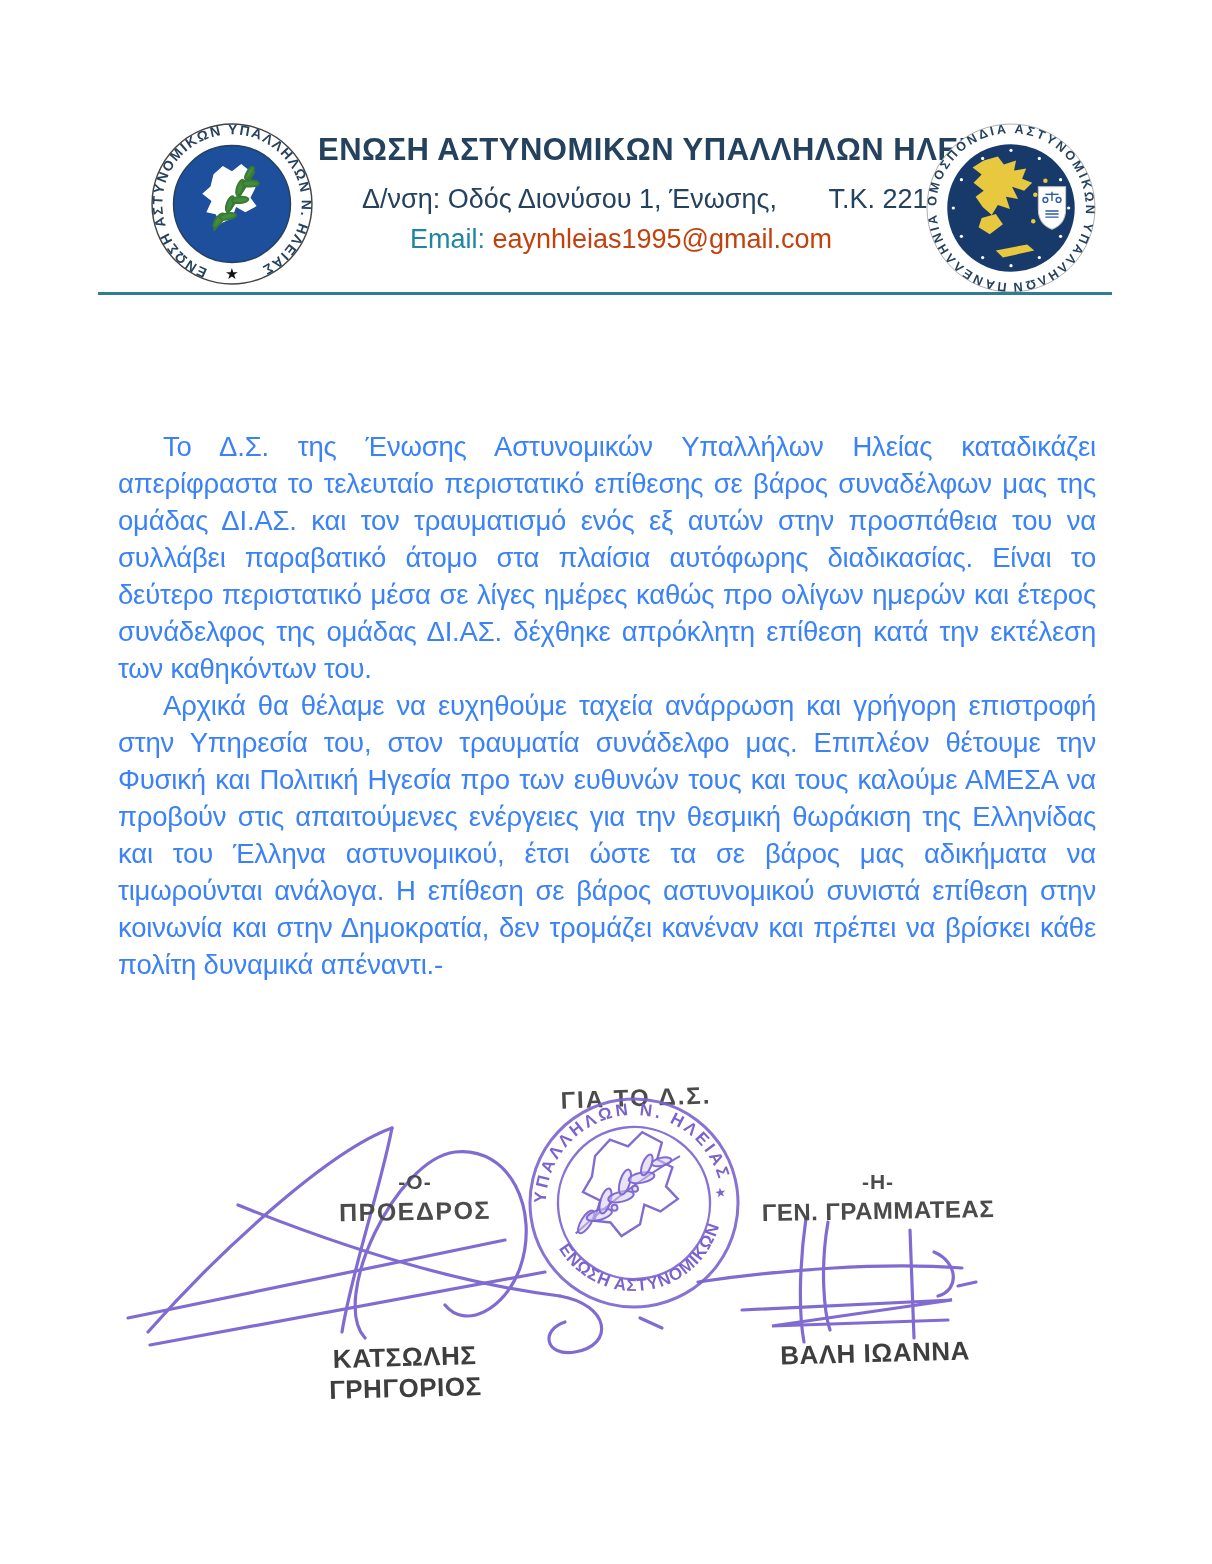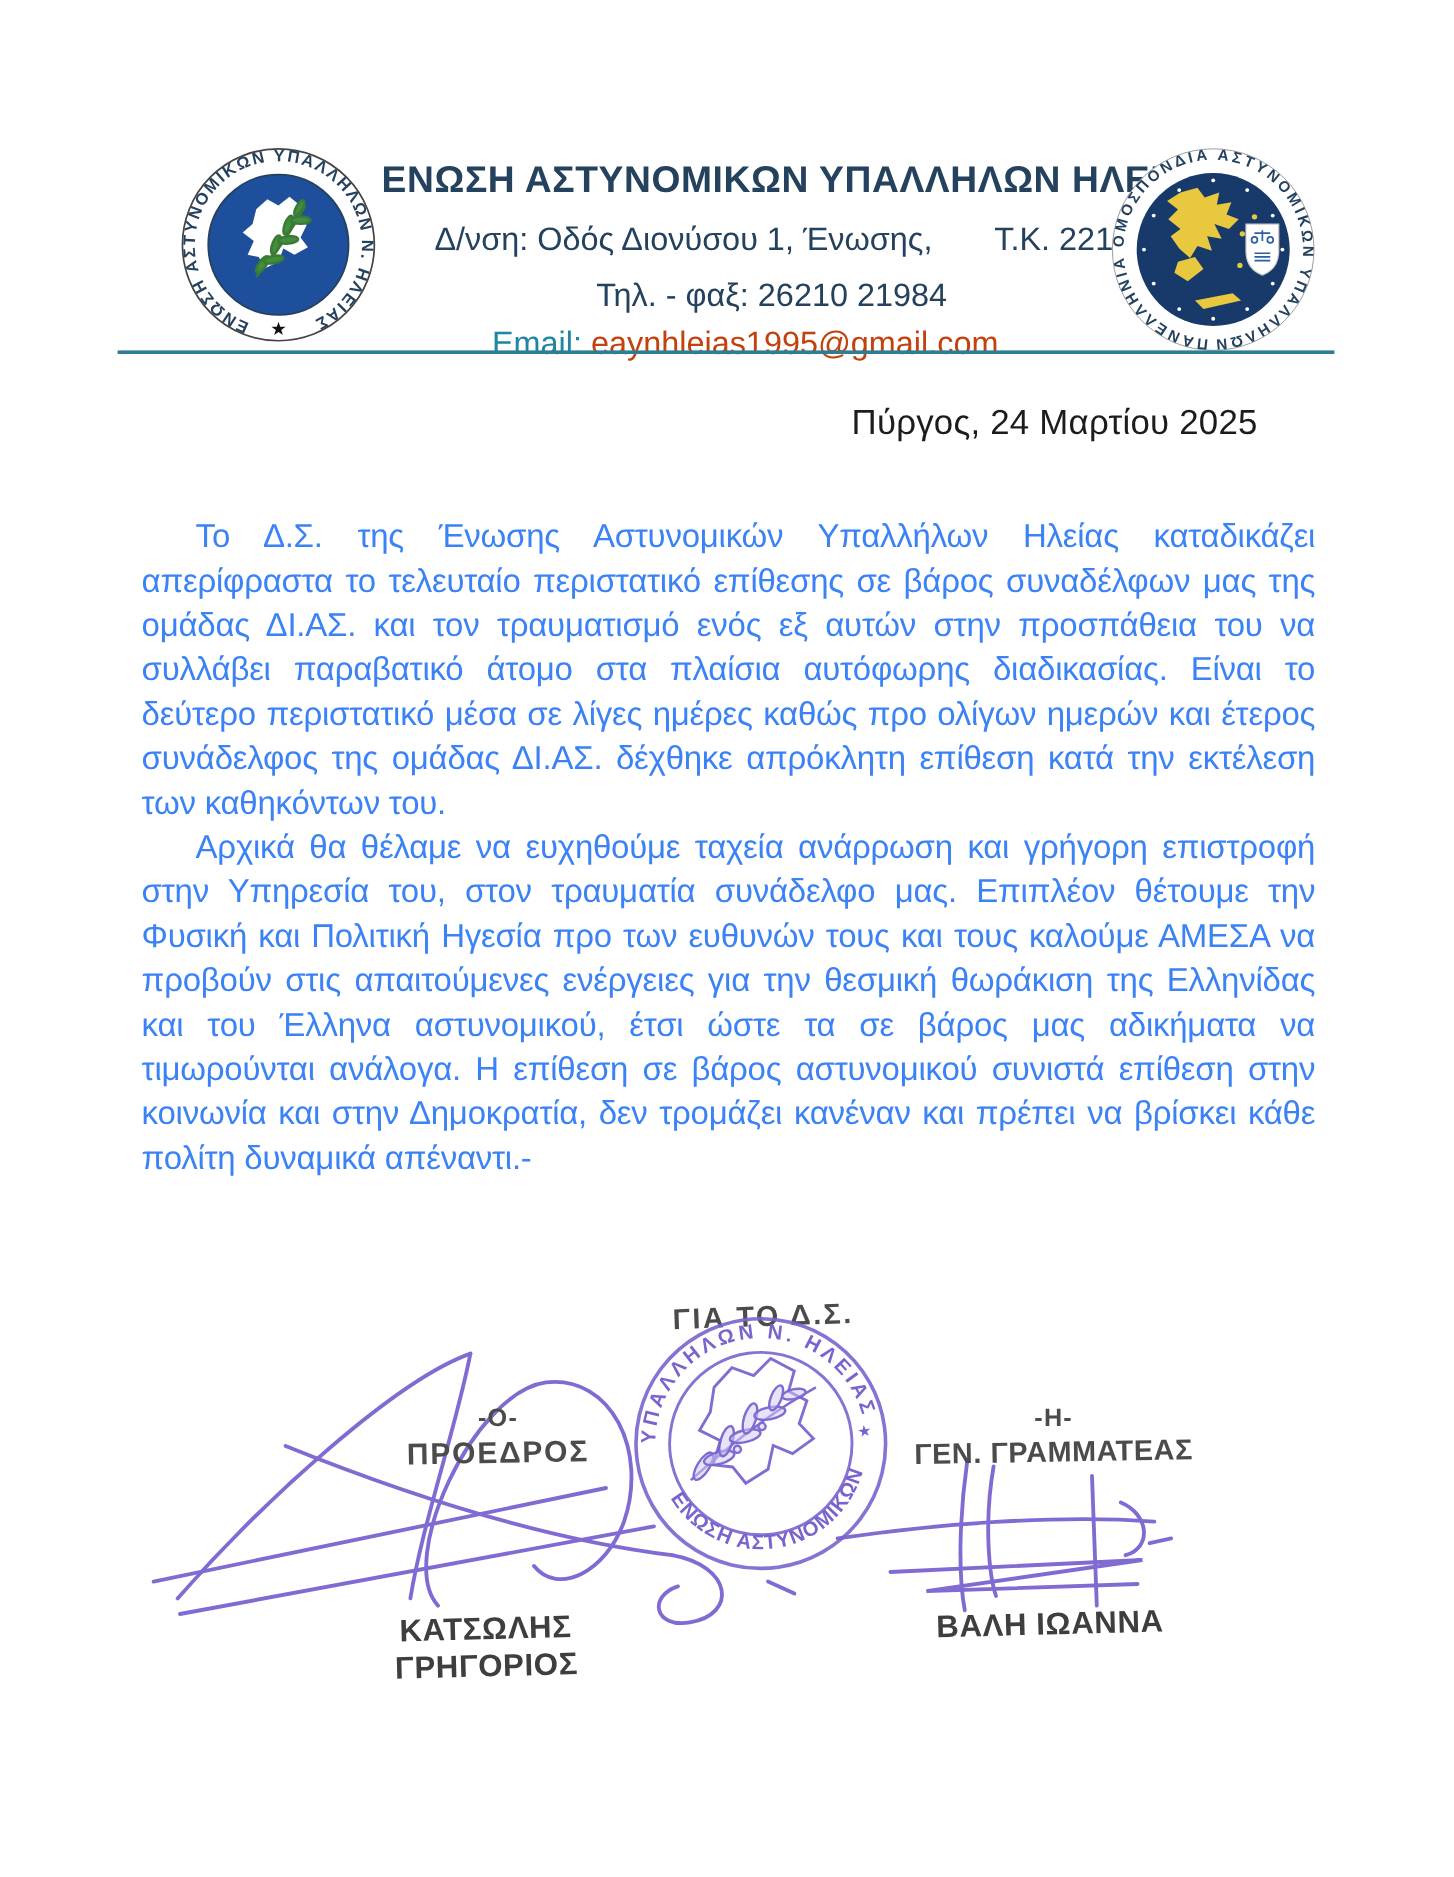--- a/index.html
+++ b/index.html
@@ -75,21 +75,20 @@
       <ellipse cx="88" cy="64" rx="8" ry="3" transform="rotate(-70 88 64)"></ellipse>
       <ellipse cx="98" cy="60" rx="8" ry="3" transform="rotate(0 98 60)"></ellipse>
       <ellipse cx="97" cy="50" rx="7" ry="2.6" transform="rotate(-60 97 50)"></ellipse>
     </g>
     <text x="80" y="153" font-size="15" text-anchor="middle" fill="#111">★</text>
   </svg>
 
   <div class="head-block">
     <div class="org-title">ΕΝΩΣΗ ΑΣΤΥΝΟΜΙΚΩΝ ΥΠΑΛΛΗΛΩΝ ΗΛΕΙΑΣ</div>
     <div class="contact-line"><span class="lbl">Δ/νση:</span><span> Οδός Διονύσου 1, Ένωσης, </span><span class="lbl">Τ.Κ.</span><span> 22104</span></div>
-    <div class="contact-line"><span class="lbl">Τηλ. - φαξ:</span><span> 26210 21984</span></div>
     <div class="email-line"><span class="lbl">Email:</span><span class="val"> eaynhleias1995@gmail.com</span></div>
   </div>
 
   <svg class="logo logo-right" viewBox="0 0 170 170">
     <circle cx="85" cy="85" r="83" fill="#ffffff" stroke="#999" stroke-width="0.8"></circle>
     <path id="rp-ring" d="M 85,159 A 74,74 0 0 1 85,11 A 74,74 0 0 1 85,159" fill="none"></path>
     <text font-size="12.5" font-weight="bold" fill="#24415e">
       <textPath href="#rp-ring" startOffset="4" textLength="458" lengthAdjust="spacing">ΠΑΝΕΛΛΗΝΙΑ ΟΜΟΣΠΟΝΔΙΑ ΑΣΤΥΝΟΜΙΚΩΝ ΥΠΑΛΛΗΛΩΝ</textPath>
     </text>
     <circle cx="85" cy="85" r="63" fill="#173a6b"></circle>
@@ -126,21 +125,20 @@
           <path d="M 119,71.5 h 13"></path>
         <circle cx="119" cy="77" r="2.4"></circle>
           <circle cx="132" cy="77" r="2.4"></circle>
         <path d="M 119,88 h 13 M 119,91 h 13 M 119,94 h 13"></path>
       </g>
     </g>
   </svg>
 
   <div class="head-rule"></div>
 
-  <div class="date-line">Πύργος, 24 Μαρτίου 2025</div>
 
   <div class="body-text">
     <p>Το Δ.Σ. της Ένωσης Αστυνομικών Υπαλλήλων Ηλείας καταδικάζει απερίφραστα το τελευταίο περιστατικό επίθεσης σε βάρος συναδέλφων μας της ομάδας ΔΙ.ΑΣ. και τον τραυματισμό ενός εξ αυτών στην προσπάθεια του να συλλάβει παραβατικό άτομο στα πλαίσια αυτόφωρης διαδικασίας. Είναι το δεύτερο περιστατικό μέσα σε λίγες ημέρες καθώς προ ολίγων ημερών και έτερος συνάδελφος της ομάδας ΔΙ.ΑΣ. δέχθηκε απρόκλητη επίθεση κατά την εκτέλεση των καθηκόντων του.</p>
     <p>Αρχικά θα θέλαμε να ευχηθούμε ταχεία ανάρρωση και γρήγορη επιστροφή στην Υπηρεσία του, στον τραυματία συνάδελφο μας. Επιπλέον θέτουμε την Φυσική και Πολιτική Ηγεσία προ των ευθυνών τους και τους καλούμε ΑΜΕΣΑ να προβούν στις απαιτούμενες ενέργειες για την θεσμική θωράκιση της Ελληνίδας και του Έλληνα αστυνομικού, έτσι ώστε τα σε βάρος μας αδικήματα να τιμωρούνται ανάλογα. Η επίθεση σε βάρος αστυνομικού συνιστά επίθεση στην κοινωνία και στην Δημοκρατία, δεν τρομάζει κανέναν και πρέπει να βρίσκει κάθε πολίτη δυναμικά απέναντι.-</p>
   </div>
 
   <div class="sig-label for-board">ΓΙΑ ΤΟ Δ.Σ.</div>
 
   <svg class="stamp" viewBox="0 0 220 220">
     <g stroke="#7b63cf" fill="none">

